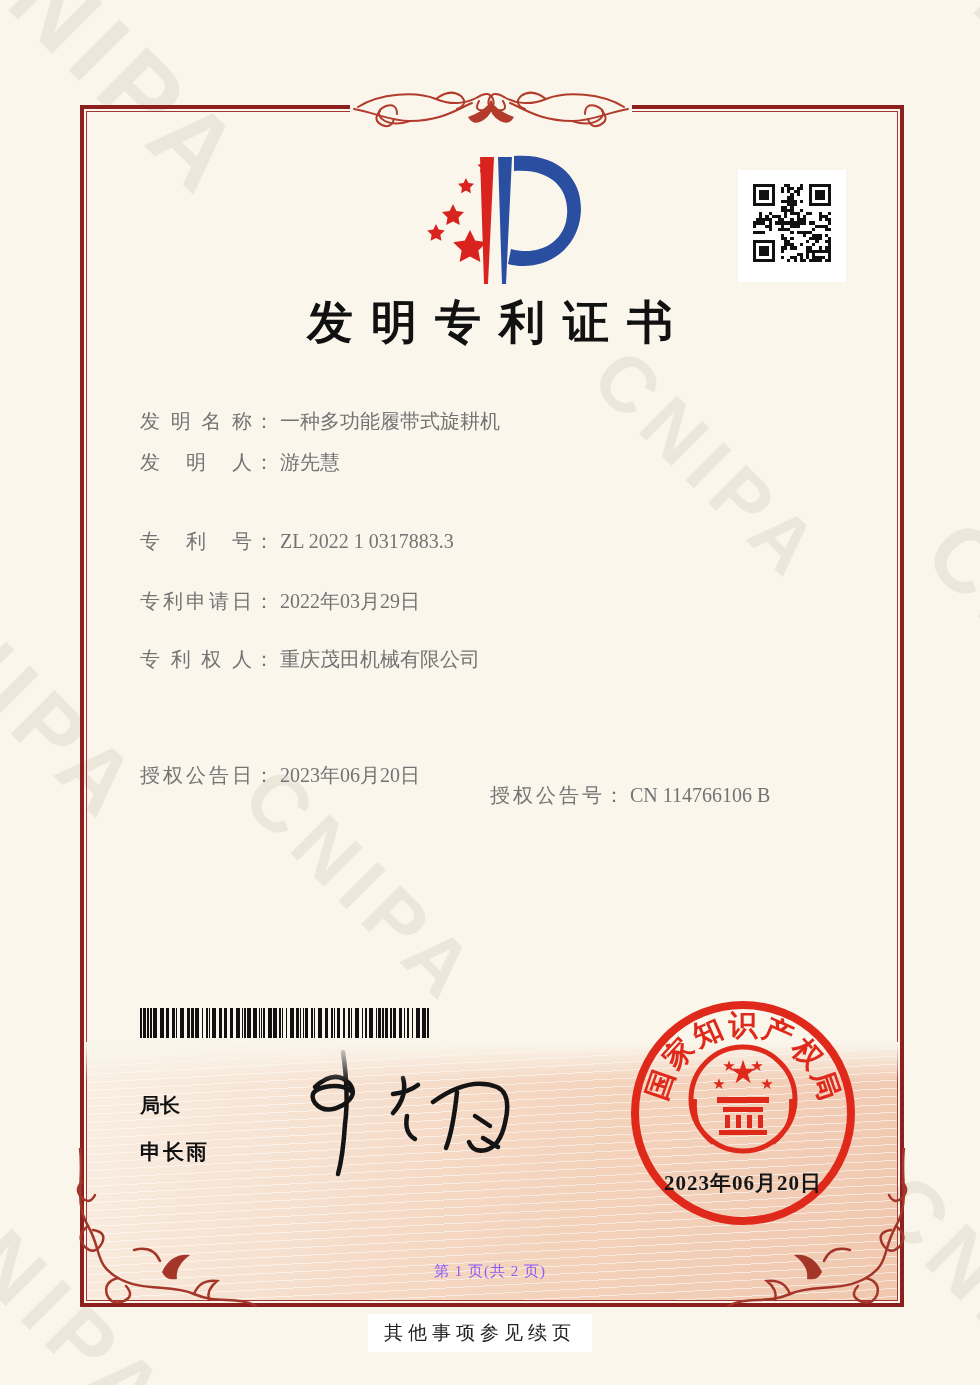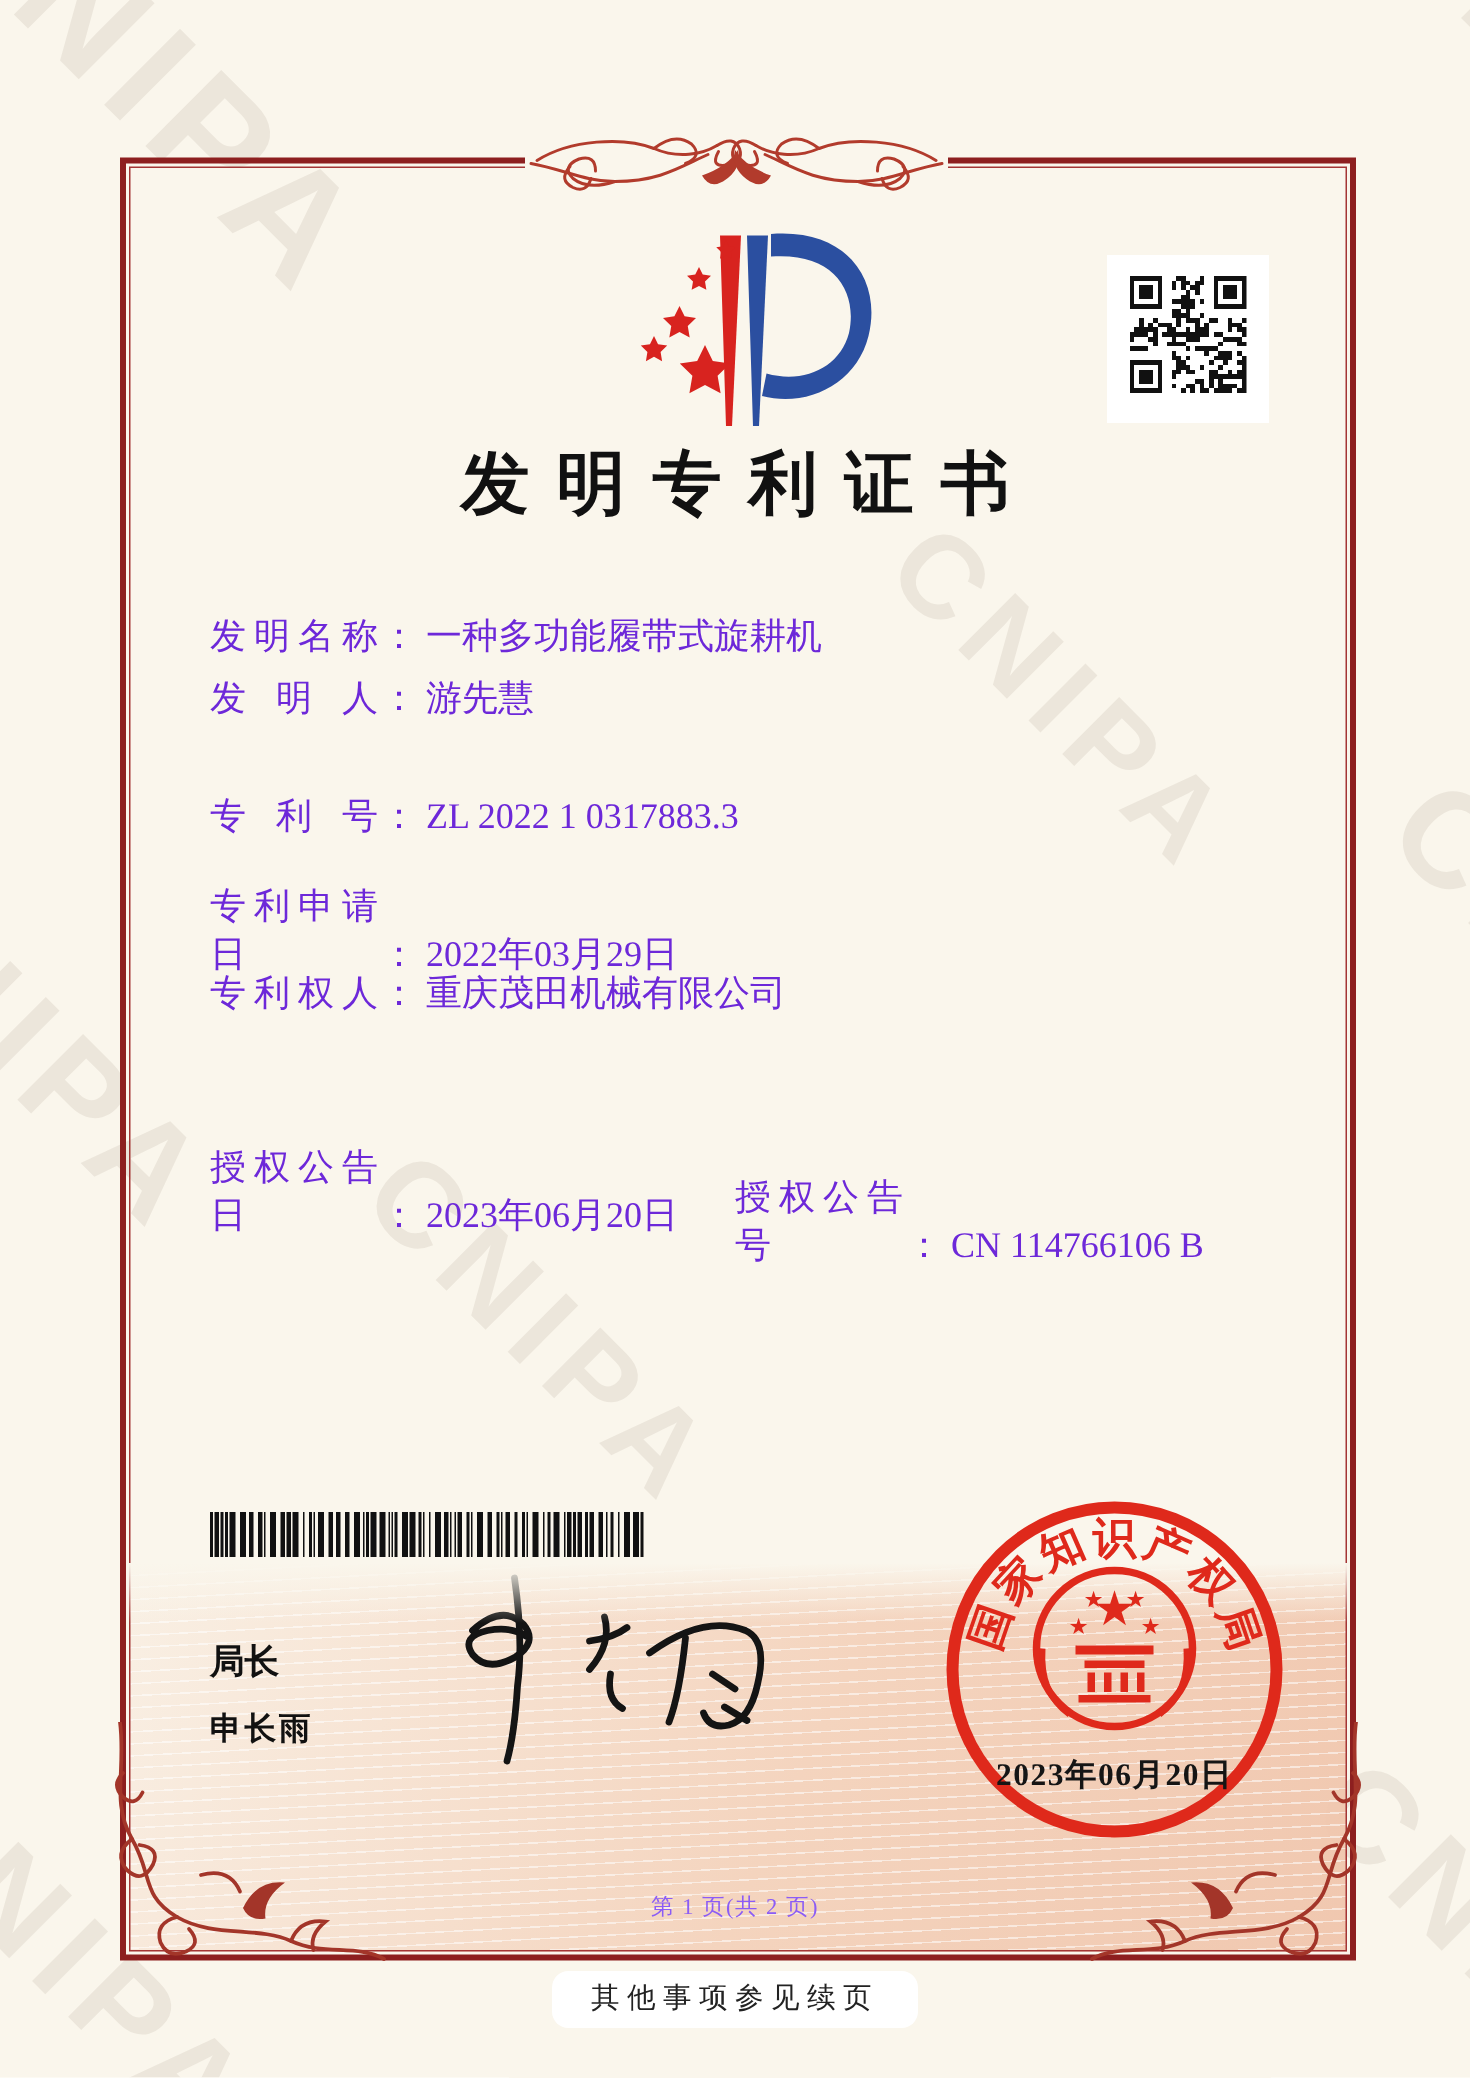--- a/index.html
+++ b/index.html
@@ -26,51 +26,51 @@
   .corner.bl{left:72px;top:1148px;}
   .corner.br{right:68px;top:1148px;transform:scaleX(-1);}
   
   .cert-no{position:absolute;left:124px;top:166px;font-size:20px;letter-spacing:3px;color:#222;}
   .logo{position:absolute;left:420px;top:152px;width:170px;height:142px;}
   .qr-box{position:absolute;left:738px;top:170px;width:108px;height:112px;background:#ffffff;}
   .qr-box svg{position:absolute;left:15px;top:14px;width:78px;height:78px;shape-rendering:crispEdges;}
   .title{position:absolute;left:0;right:0;top:292px;text-align:center;font-size:46px;font-weight:bold;
     letter-spacing:18px;text-indent:18px;color:#111;}
   
-  .frow{position:absolute;left:140px;width:724px;font-size:24px;color:#6d28d9;}
+  .frow{position:absolute;left:140px;width:724px;font-size:20px;color:#737373;}
   .r1{top:408px}.r2{top:449px}.r3{top:528px}.r4{top:588px}.r5{top:646px}.r6{top:704px}.r7{top:762px}
   .lbl{display:inline-block;width:112px;text-align:justify;text-align-last:justify;vertical-align:bottom;}
   .colon{display:inline-block;margin:0 6px 0 2px;}
   .grp2{position:absolute;left:350px;top:0;margin-top:20px;}
   
   .paras{position:absolute;left:140px;top:816px;width:718px;font-size:17.5px;line-height:33px;
     color:#222;text-align:justify;}
   .paras p{margin:0;text-indent:2.2em;}
   .paras p + p{margin-top:15px;}
   
   .barcode{position:absolute;left:140px;top:1008px;width:292px;height:30px;}
   
   .signer-title{position:absolute;left:140px;top:1092px;font-family:"Liberation Sans",sans-serif;
-    font-weight:bold;font-size:23px;color:#111;}
+    font-weight:bold;font-size:20px;color:#111;}
   .signer-name{position:absolute;left:140px;top:1138px;font-family:"Liberation Sans",sans-serif;
     font-weight:bold;font-size:21px;color:#111;letter-spacing:2px;}
   .signature{position:absolute;left:285px;top:1032px;width:240px;height:152px;}
   
   .seal{position:absolute;left:631px;top:1001px;width:224px;height:224px;z-index:2;}
   .seal-ring{position:absolute;inset:0;border:8px solid #df291b;border-radius:50%;}
   .seal-arc span{position:absolute;color:#df291b;font-size:29px;font-weight:bold;
     font-family:"Liberation Serif",serif;}
   .seal-date{position:absolute;left:0;right:0;top:168px;text-align:center;font-size:21px;
     color:#151515;font-weight:600;letter-spacing:1px;}
   .emblem{position:absolute;left:42px;top:34px;width:140px;height:140px;}
   
   .page-no{position:absolute;left:0;right:0;top:1262px;text-align:center;font-size:15px;
     letter-spacing:1px;color:#8b5cf6;}
-  .foot-note{position:absolute;left:368px;top:1314px;width:244px;height:38px;background:#ffffff;
-    text-align:center;line-height:38px;font-size:19px;letter-spacing:5px;color:#222;border-radius:11px;}
+  .foot-note{position:absolute;left:368px;top:1314px;width:224px;height:38px;background:#ffffff;
+    text-align:center;line-height:38px;font-size:19px;letter-spacing:5px;color:#222;}
 </style>
 </head>
 <body>
 
 <div class="page">
 
   <div class="wm" style="left:-85px;top:-10px;font-size:104px;">CNIPA</div>
   <div class="wm" style="left:825px;top:-65px;font-size:100px;">CNIPA</div>
   <div class="wm" style="left:565px;top:420px;font-size:78px;">CNIPA</div>
   <div class="wm" style="left:-150px;top:640px;font-size:90px;">CNIPA</div>

